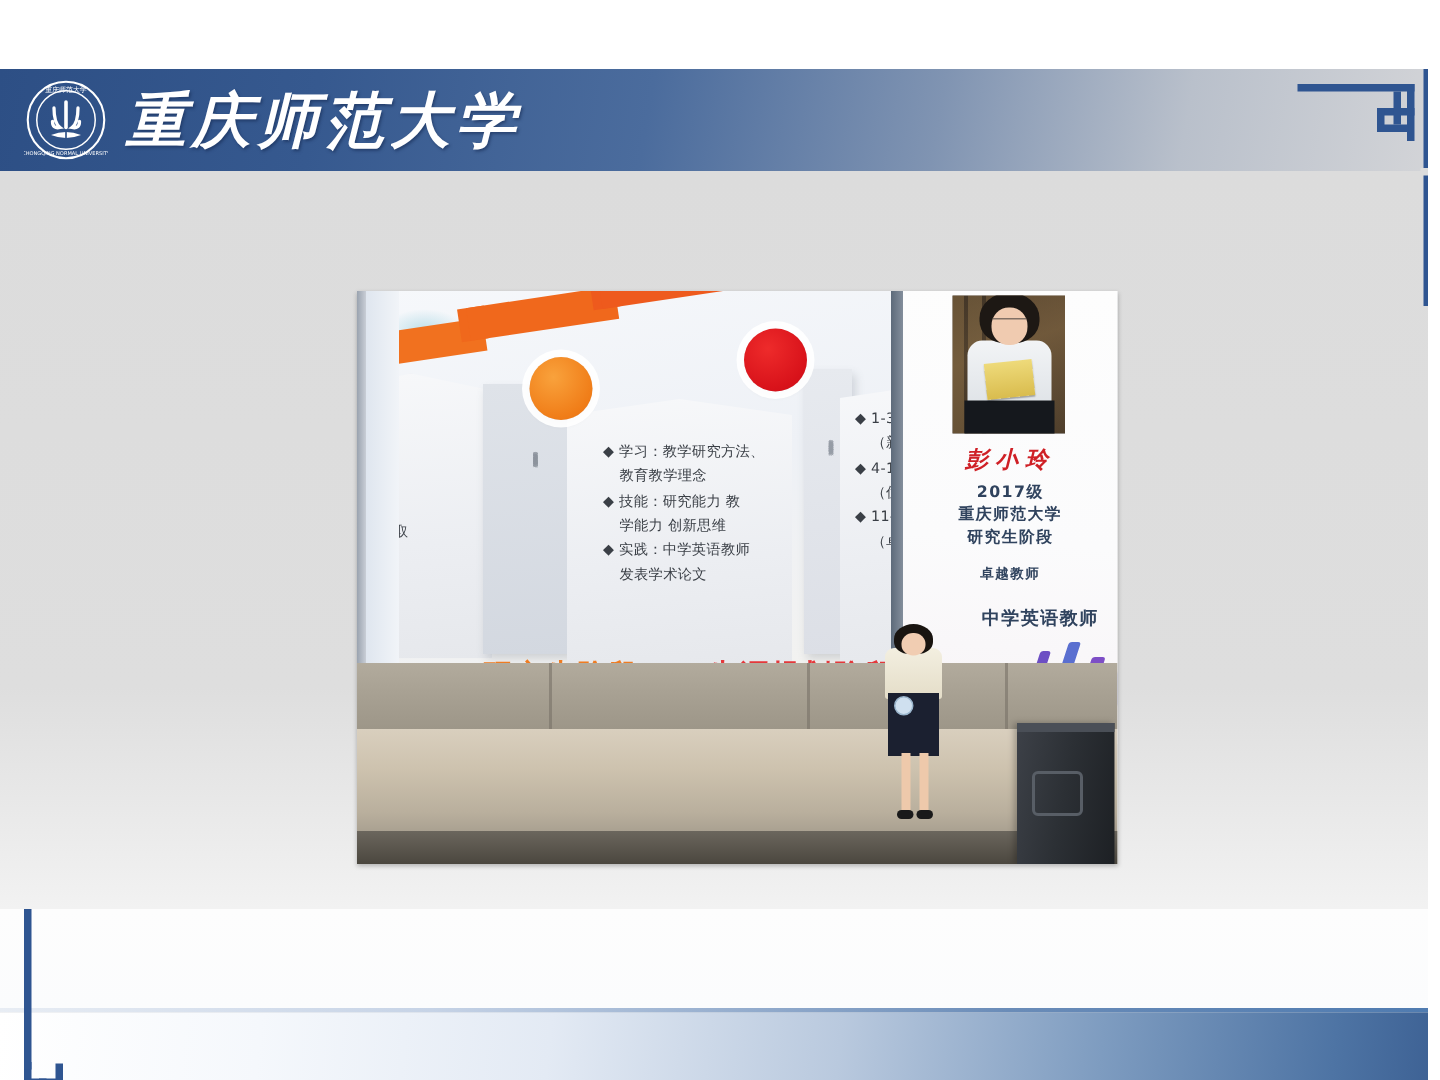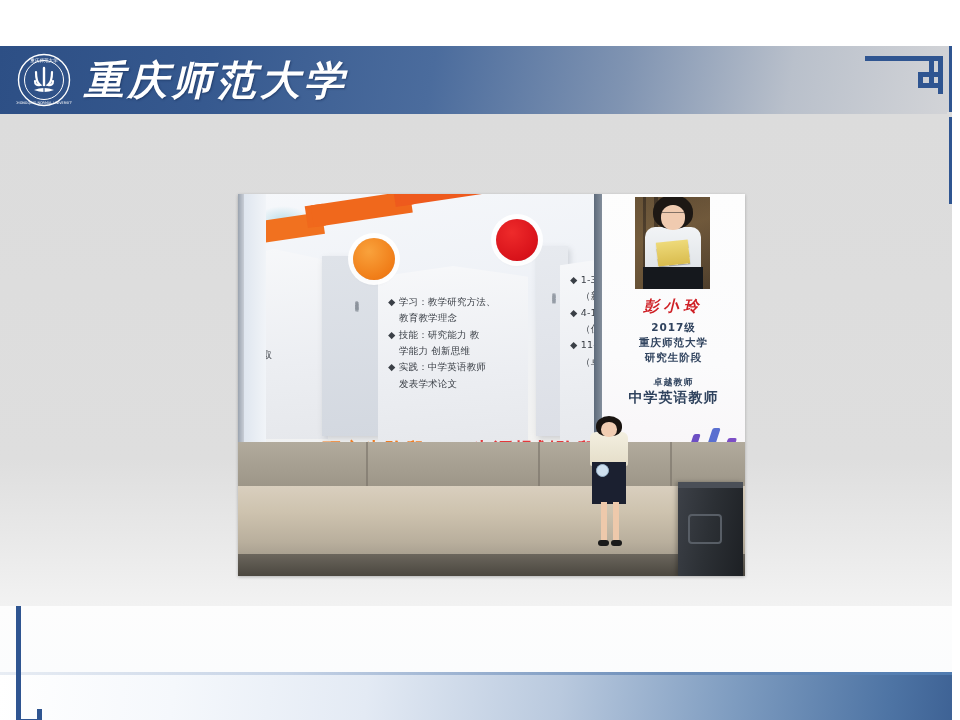--- a/index.html
+++ b/index.html
@@ -168,21 +168,21 @@
 
   .card-text {
     position:absolute;
     color:#3a3f46;
     font-family:"DejaVu Sans", sans-serif;
     font-size:9.5px;
     line-height: 1.72;
     letter-spacing: .2px;
   }
   .ct-a { left: 2px;  top: 112px; width: 86px; }
-  .ct-c { left: 150px; top: 100px; width: 136px; }
+  .ct-c { left: 164px; top: 100px; width: 136px; }
   .ct-e { left: 332px; top: 78px;  width: 136px; }
   .ind { display:inline-block; width:11px; }
 
   
   .vstrip {
     position:absolute; left:112px; top:104px;
     width:9px; height:124px;
     writing-mode: vertical-rl;
     font-size:3.4px; color:#8d949d; letter-spacing:.3px;
     font-family:"DejaVu Sans", sans-serif;
@@ -295,21 +295,21 @@
     color:#30435e;
     font-family:"DejaVu Sans", sans-serif;
     font-weight:bold;
     font-size:10.5px;
     letter-spacing:1px;
   }
   .pl1 { top:127px; }
   .pl2 { top:142px; }
   .pl3 { top:157px; }
   .pl4 { top:182px; font-size:9px; }
-  .pl5 { top:195px; font-size:14px; }
+  .pl5 { top:210px; font-size:12px;padding-left:20px; }
   .poster-city {
     position:absolute; left:0; bottom:0; width:143px; height:74px;
     overflow:hidden;
   }
   .bld {
     position:absolute; bottom:0;
     background: rgba(150,160,175,.55);
   }
   .stripe {
     position:absolute; bottom:2px;

